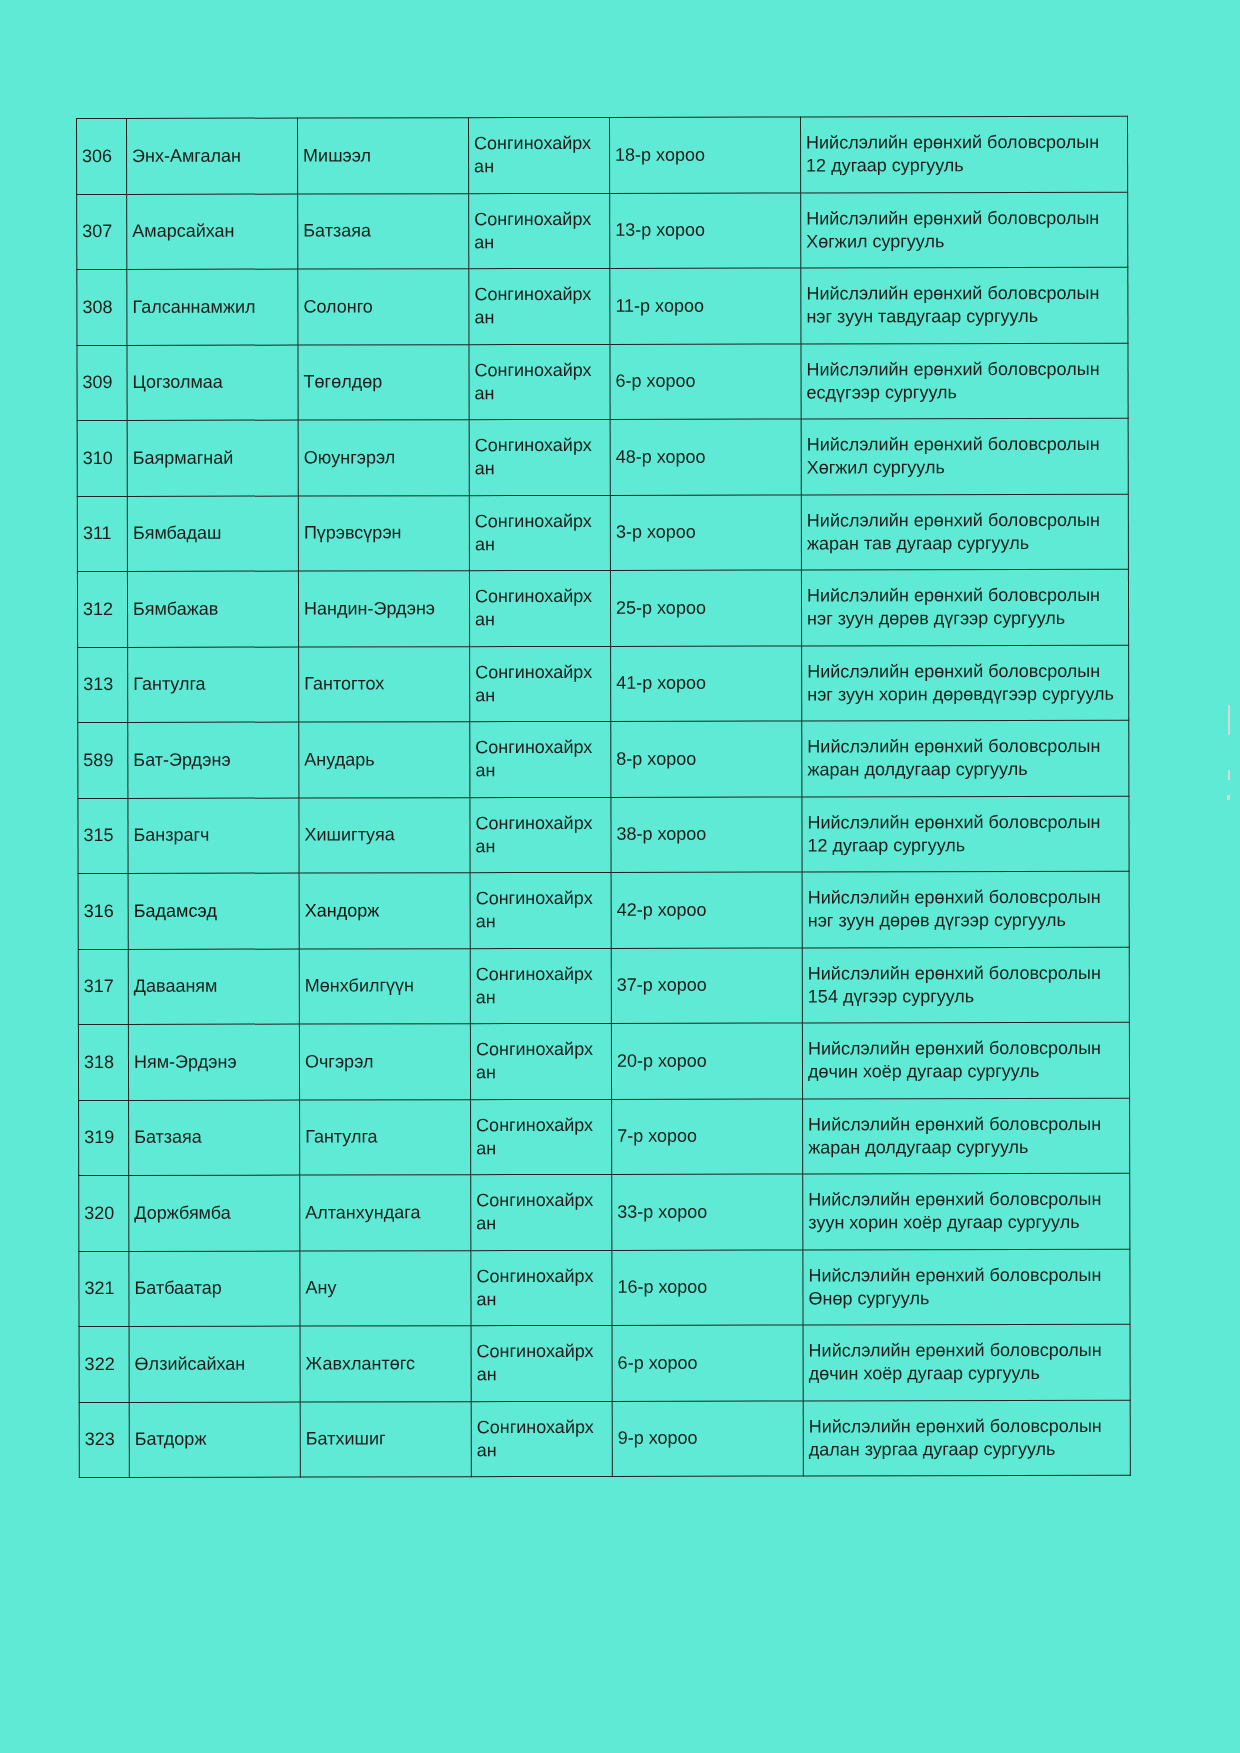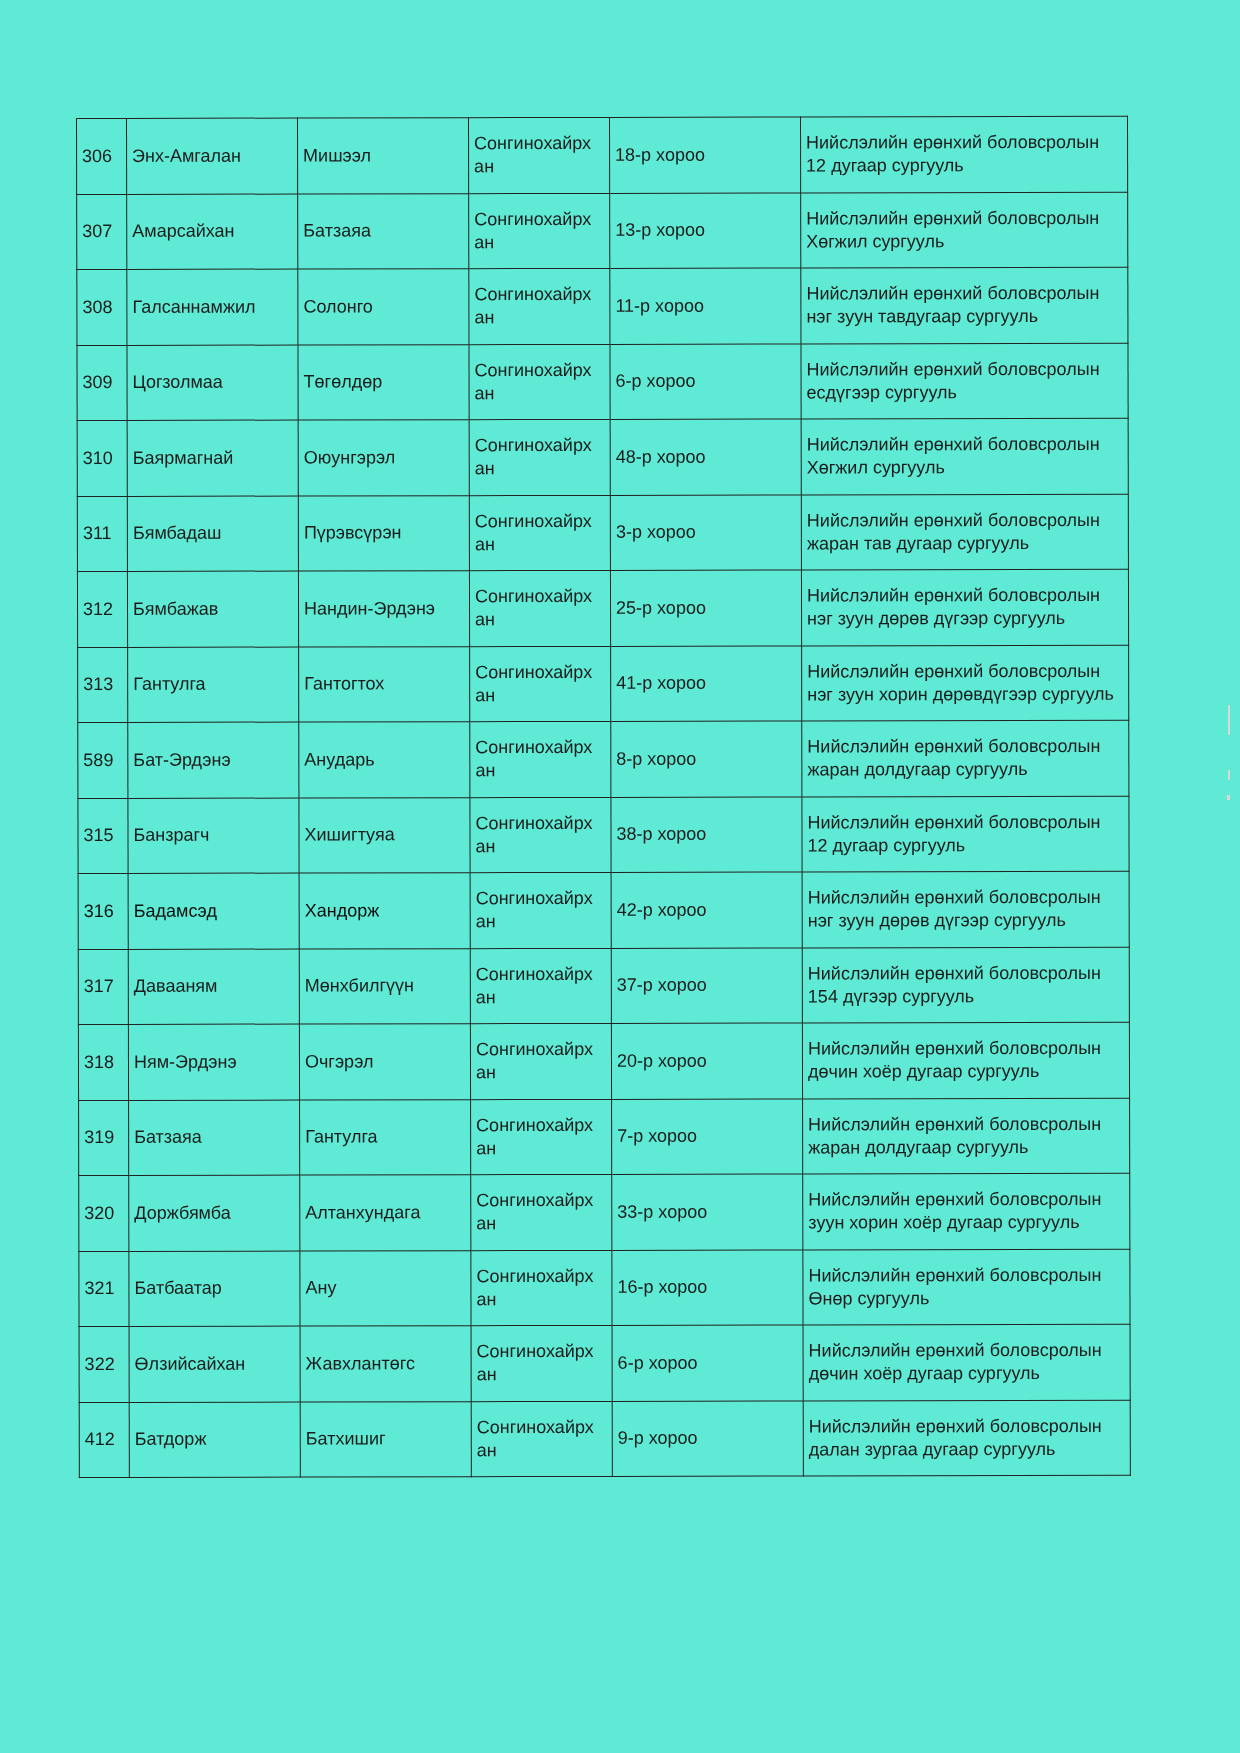--- a/index.html
+++ b/index.html
@@ -311,21 +311,21 @@
       <span class="district-line">ан</span>
     </td>
     <td class="c-khoroo"><span>6-р хороо</span></td>
     <td class="c-school">
       <span class="district-line">Нийслэлийн ерөнхий боловсролын</span>
       <span class="district-line">дөчин хоёр дугаар сургууль</span>
     </td>
   </tr>
 
   <tr>
-    <td class="c-num"><span>412</span></td>
+    <td class="c-num"><span>323</span></td>
     <td class="c-last"><span>Батдорж</span></td>
     <td class="c-first"><span>Батхишиг</span></td>
     <td class="c-district">
       <span class="district-line">Сонгинохайрх</span>
       <span class="district-line">ан</span>
     </td>
     <td class="c-khoroo"><span>9-р хороо</span></td>
     <td class="c-school">
       <span class="district-line">Нийслэлийн ерөнхий боловсролын</span>
       <span class="district-line">далан зургаа дугаар сургууль</span>

